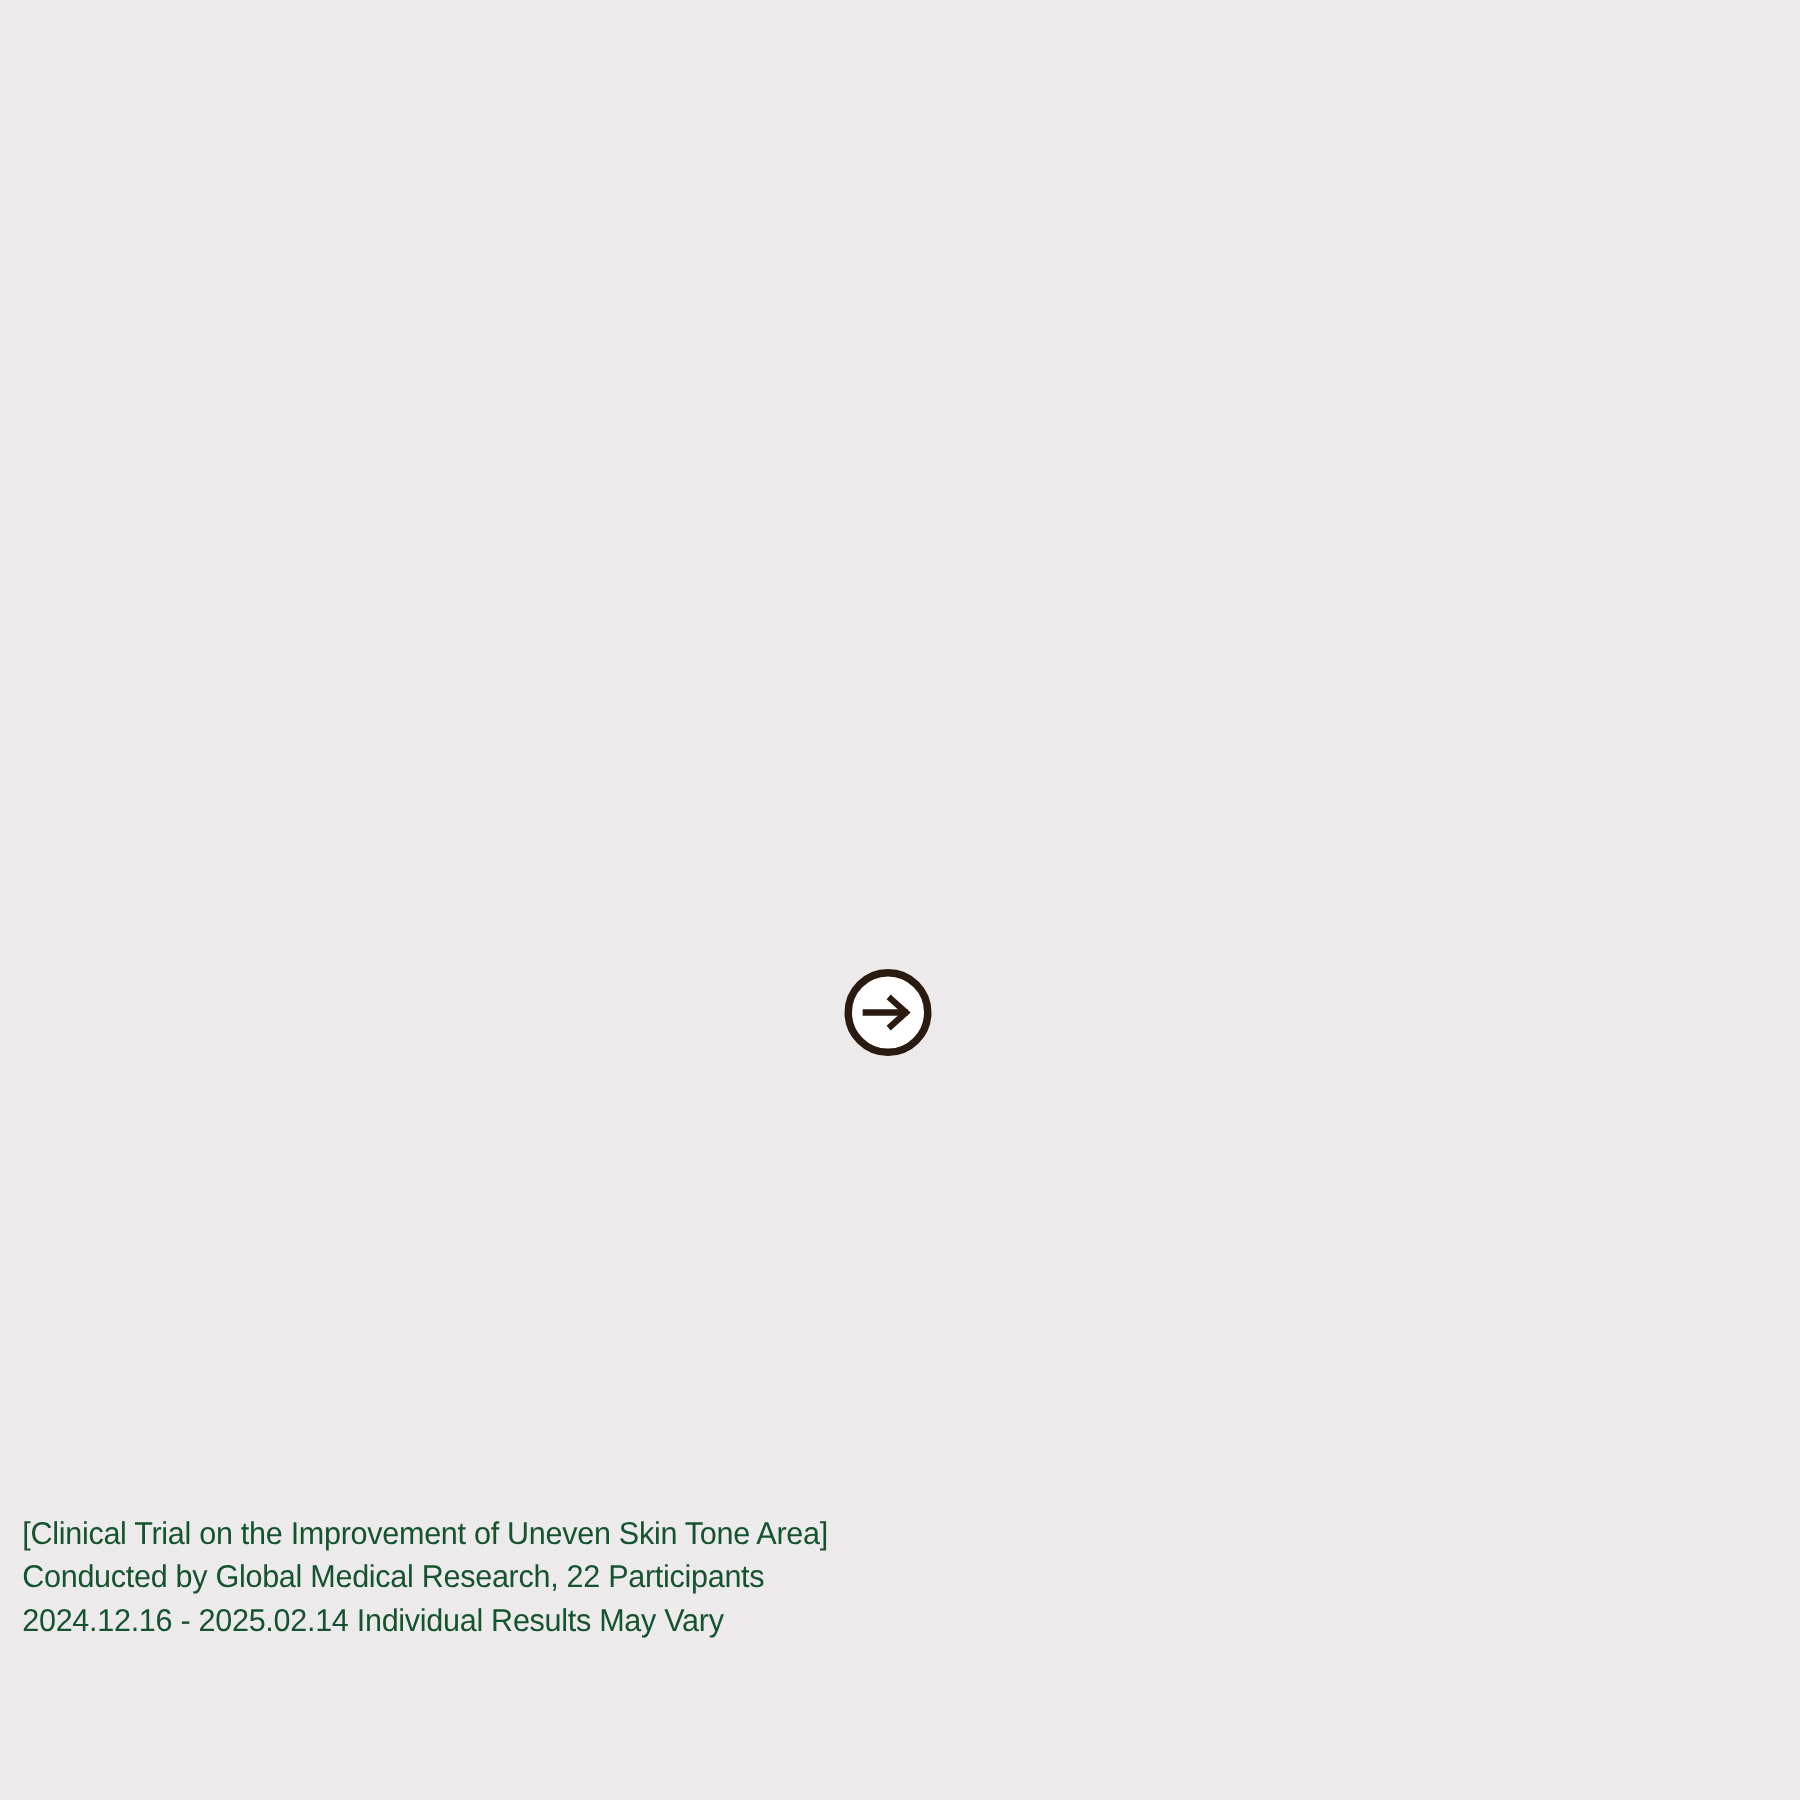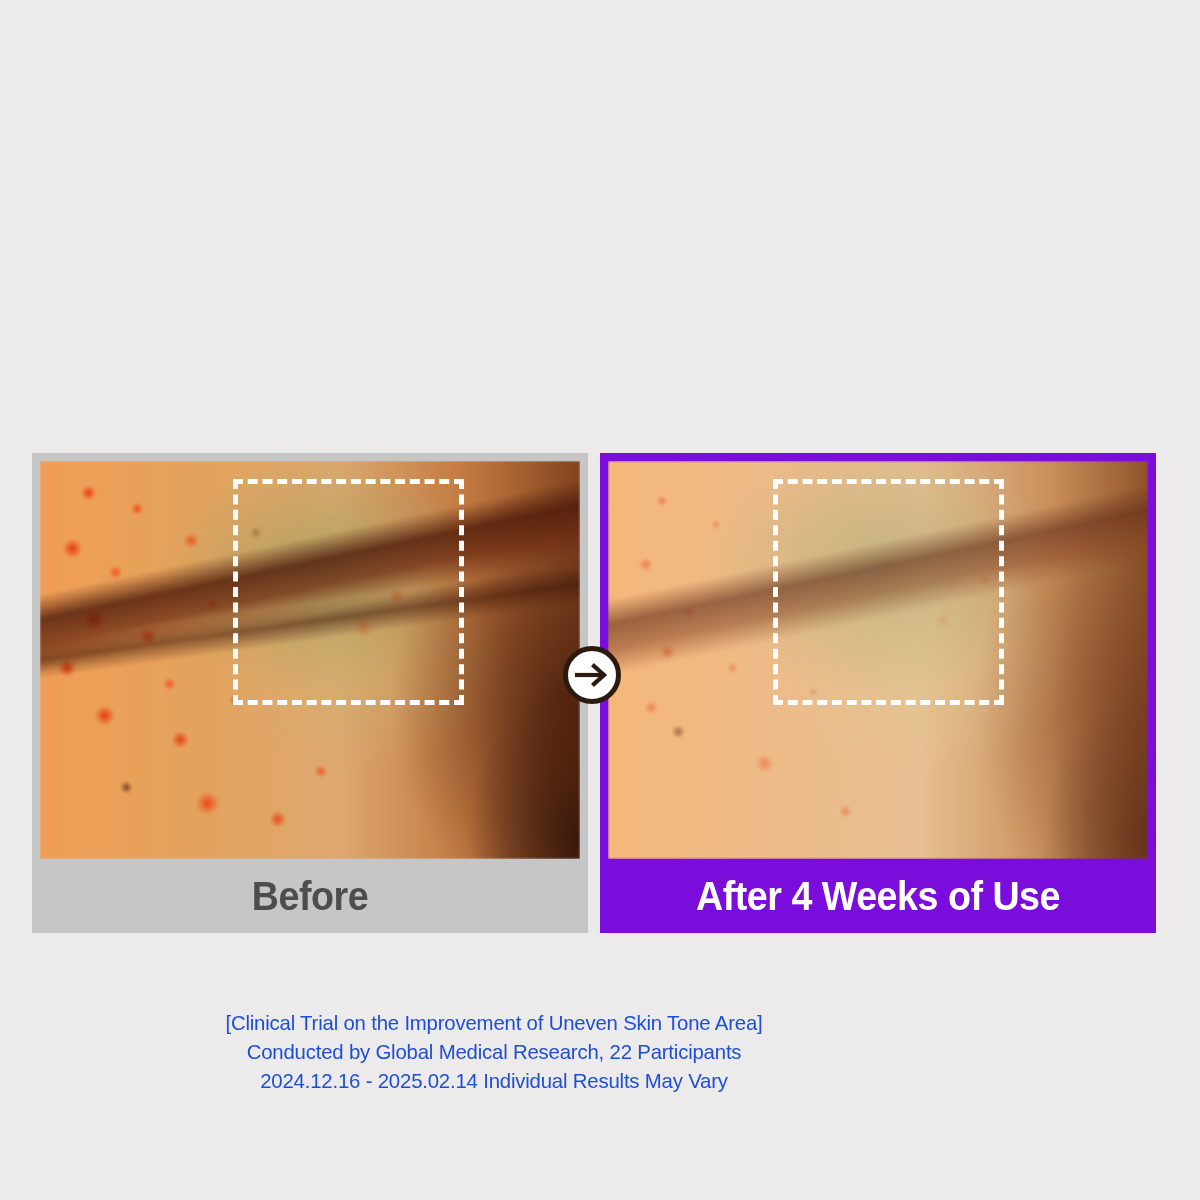--- a/index.html
+++ b/index.html
@@ -179,52 +179,33 @@
     justify-content:center;
     z-index:20;
   }
   .arrow-badge svg { display:block; }
 
   
   .footnote {
     position:absolute;
     left:0; top:1008px;
     width:988px;
-    text-align:center;
-    color:#1d4ed8;
+    color:#14532d;
     font-size:21px;
     line-height:29px;
     letter-spacing:-0.2px;
   }
   .footnote div { transform:scaleX(0.97); }
 </style>
 </head>
 <body>
 
 <div class="page">
 
 
-  <div class="compare">
-
-    <div class="panel panel-before">
-      <div class="photo-wrap">
-        <div class="skin skin-before"></div>
-        <div class="roi roi-before"></div>
-      </div>
-      <div class="caption caption-before">Before</div>
-    </div>
-
-    <div class="panel panel-after">
-      <div class="photo-wrap">
-        <div class="skin skin-after"></div>
-        <div class="roi roi-after"></div>
-      </div>
-      <div class="caption caption-after">After 4 Weeks of Use</div>
-    </div>
-  </div>
 
   <div class="arrow-badge">
     <svg width="34" height="26" viewBox="0 0 34 26" aria-hidden="true">
       <g fill="none" stroke="#2B1A10" stroke-width="4.2" stroke-linecap="square" stroke-linejoin="miter">
         <line x1="2" y1="13" x2="28" y2="13"></line>
         <polyline points="19,4 29,13 19,22"></polyline>
       </g>
     </svg>
   </div>
 

